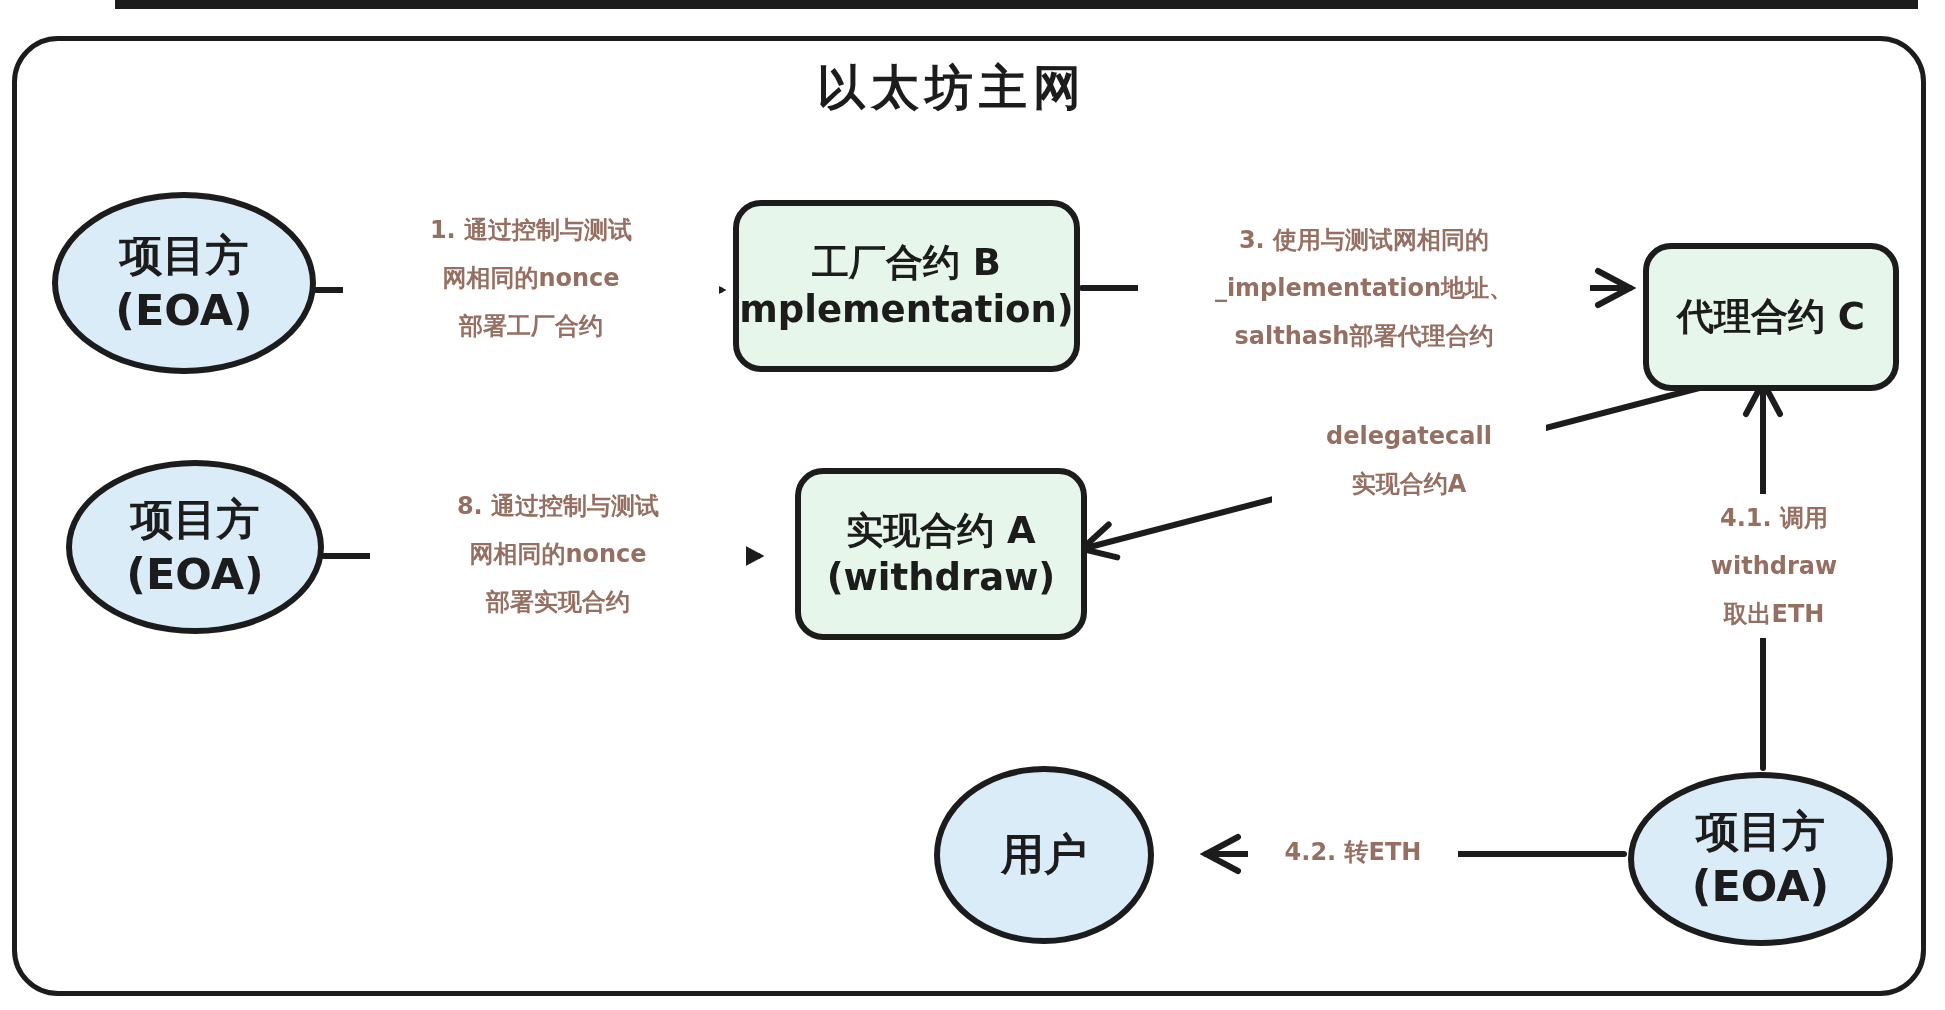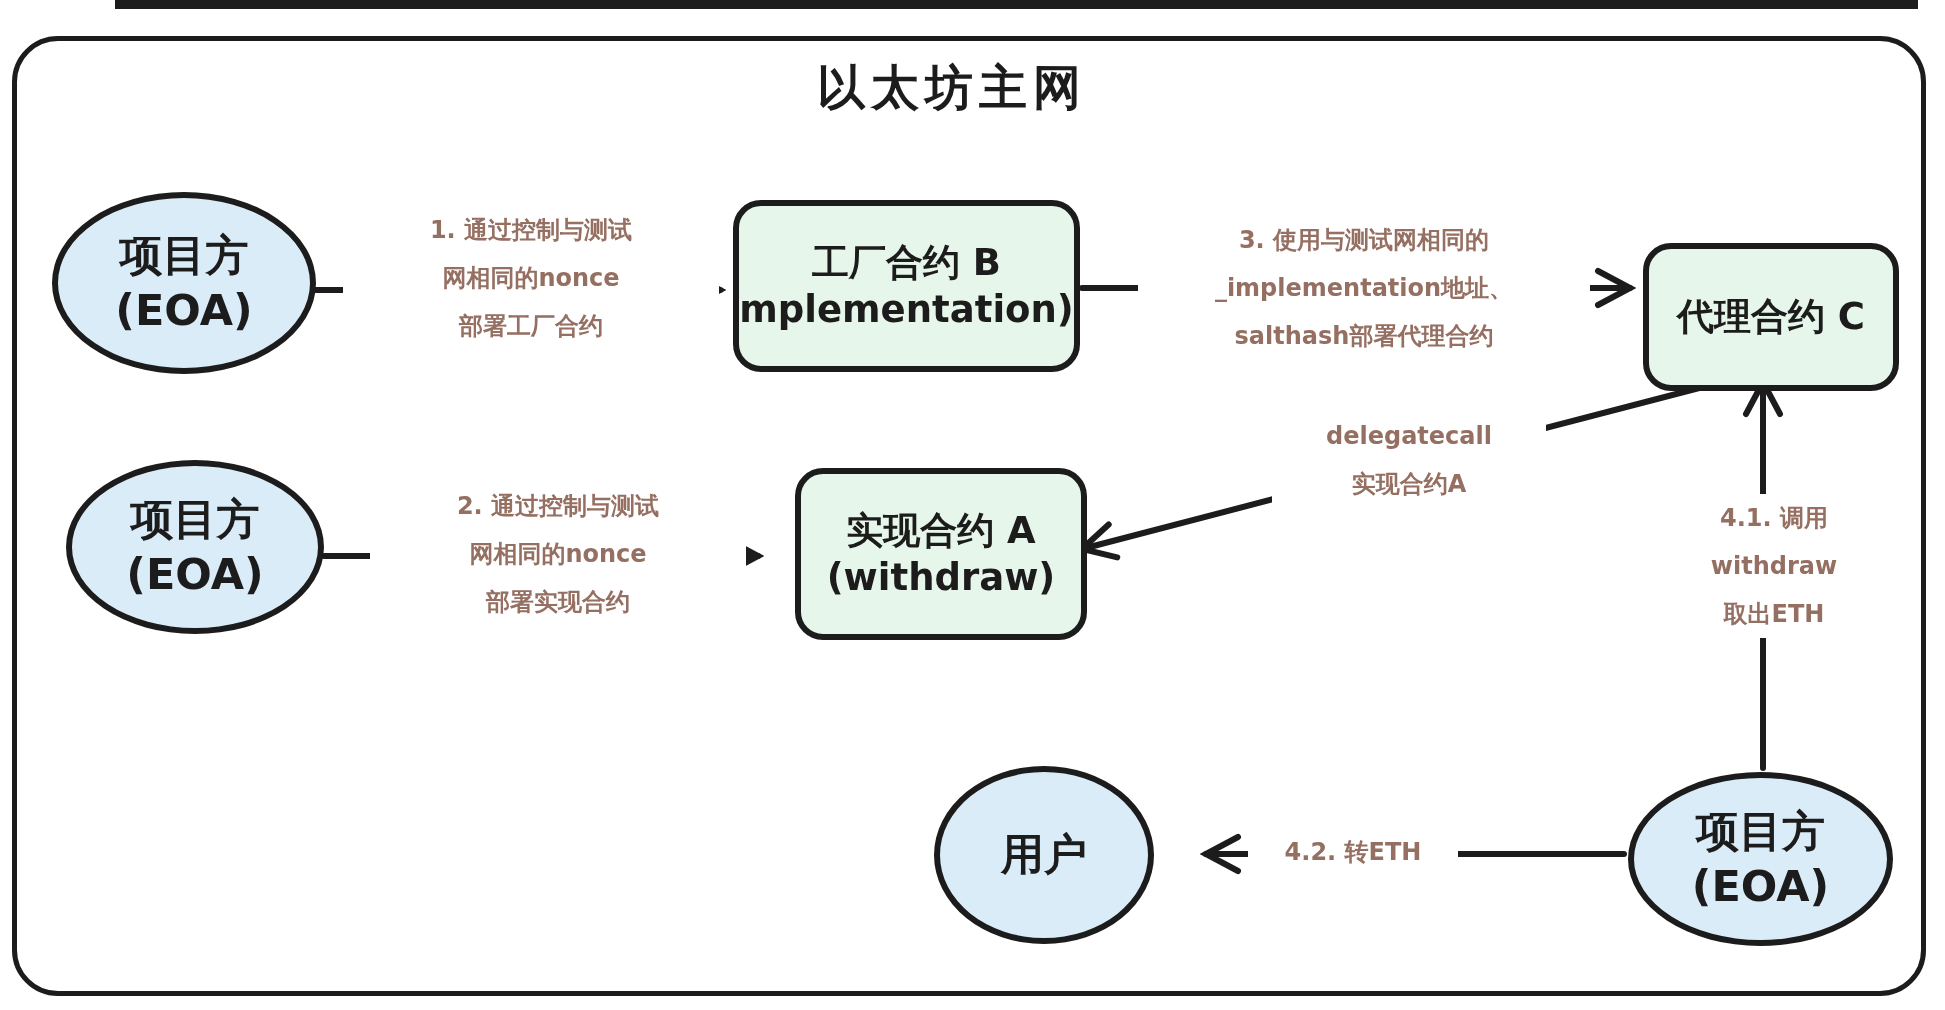--- a/index.html
+++ b/index.html
@@ -102,21 +102,21 @@
     <div>(EOA)</div>
   </div>
 
   <div class="edge-label" style="left:343px;top:206px;width:364px;">
     <div>1. 通过控制与测试</div>
     <div>网相同的nonce</div>
     <div>部署工厂合约</div>
   </div>
 
   <div class="edge-label" style="left:370px;top:482px;width:364px;">
-    <div>2. 通过控制与测试</div>
+    <div>8. 通过控制与测试</div>
     <div>网相同的nonce</div>
     <div>部署实现合约</div>
   </div>
 
   <div class="edge-label" style="left:1138px;top:216px;width:440px;">
     <div>3. 使用与测试网相同的</div>
     <div>_implementation地址、</div>
     <div>salthash部署代理合约</div>
   </div>
 

